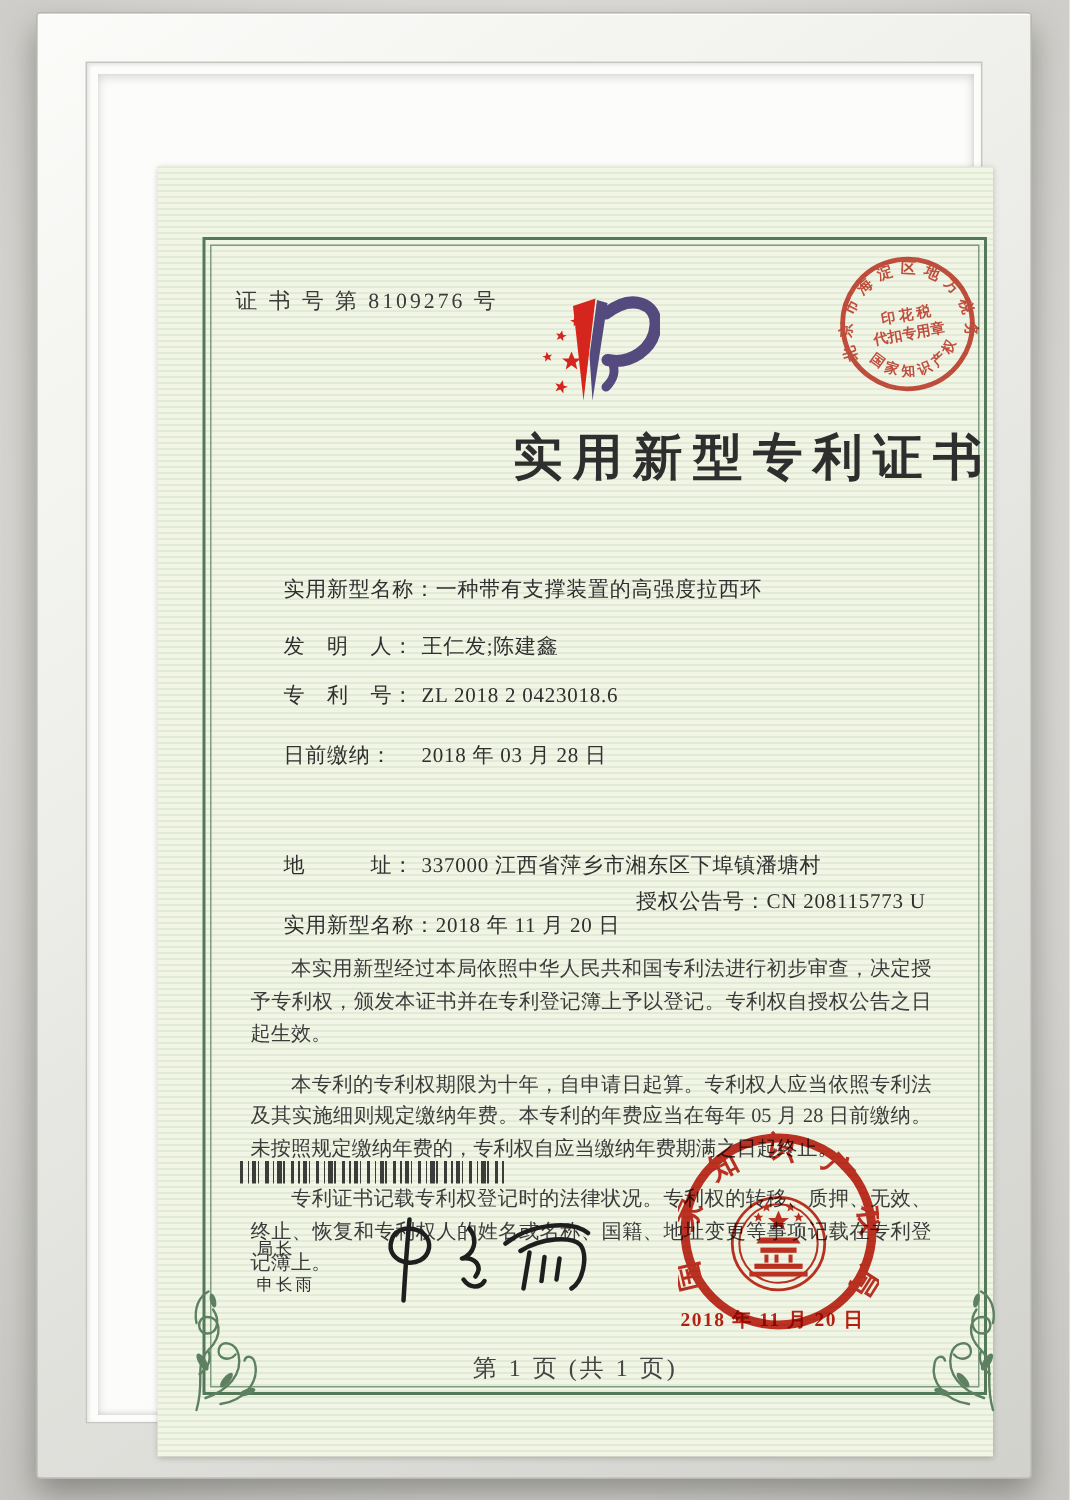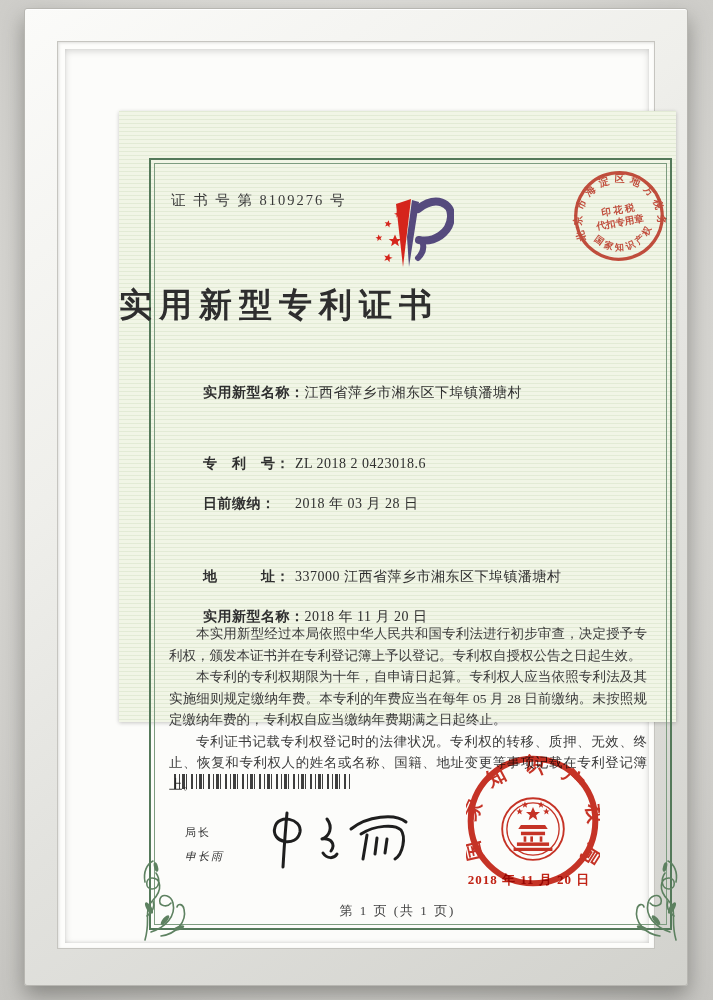--- a/index.html
+++ b/index.html
@@ -22,21 +22,21 @@
     box-shadow: inset 1px 1px 3px rgba(0,0,0,.12);
     background:#fdfdfb;
   }
   .mat {
     position:absolute; left:40px; top:40px; width:584px; height:894px;
     background:#fcfcfa;
     box-shadow: inset 0 2px 7px rgba(0,0,0,.16), inset 0 -1px 3px rgba(0,0,0,.08);
   }
   
   .paper {
-    position:absolute; left:54px; top:62px; width:557px; height:611px;
+    position:absolute; left:40px; top:62px; width:557px; height:860px;
     background:
       repeating-linear-gradient(180deg, rgba(150,180,125,.16) 0 1px, rgba(0,0,0,0) 1px 4px),
       #f1f5e6;
     box-shadow: 0 1px 4px rgba(0,0,0,.22);
   }
   
   .gborder-outer {
     position:absolute; left:30px; top:47px; width:523px; height:772px;
     border:2.5px solid #54795a;
   }
@@ -49,56 +49,56 @@
   .corner-ornament.right { right:-12px; transform:scaleX(-1); }
 
   
   .cert-no {
     position:absolute; left:52px; top:80px;
     font-size:14.5px; letter-spacing:2px; color:#3a3a3a;
   }
   .logo-box { position:absolute; left:243px; top:86px; width:92px; height:76px; }
   .cert-title {
     position:absolute; left:0; top:172px; width:100%;
-    text-align:left; font-size:33px; font-weight:bold;
+    text-align:right; font-size:33px; font-weight:bold;
     letter-spacing:7px; color:#2e2e2e;
   }
   .field-row {
     position:absolute; left:52px; right:18px;
     font-size:14px; color:#2f2f2f; letter-spacing:.5px; white-space:pre;
   }
-  .field-label { display:inline-block; min-width:92px;font-weight:bold; }
+  .field-label { display:inline-block; min-width:92px; }
   .grant-part { position:absolute; left:267px; top:0; white-space:pre; }
   .body-text {
     position:absolute; left:50px; top:512px; width:478px;
     font-size:13.5px; line-height:21.5px; color:#3b3b3b;
     text-align:justify;
   }
-  .body-text p { text-indent:2em; margin:0; }
+  .body-text p { text-indent:2em; margin:12px; }
   .barcode {
     position:absolute; left:55px; top:663px; width:178px; height:15px;
     background-image: repeating-linear-gradient(90deg,
       #1d1d1d 0 2px, rgba(0,0,0,0) 2px 5px,
       #1d1d1d 5px 6px, rgba(0,0,0,0) 6px 8px,
       #1d1d1d 8px 11px, rgba(0,0,0,0) 11px 12px,
       #1d1d1d 12px 13px, rgba(0,0,0,0) 13px 17px);
     opacity:.85;
   }
   .signer { position:absolute; left:66px; top:714px; font-size:11px; color:#2f2f2f; letter-spacing:2px; }
-  .signer .name { margin-top:9px;font-style:italic; }
+  .signer .name { margin-top:9px; }
   .signature-svg { position:absolute; left:148px; top:688px; z-index:5; }
   .seal-svg { position:absolute; left:347px; top:643px; z-index:6; opacity:.93; mix-blend-mode:multiply; }
   .seal-date {
     position:absolute; left:340px; top:760px; width:140px; z-index:7;
     text-align:center; font-size:13px; color:#c42315; letter-spacing:1px;
     font-weight:bold; mix-blend-mode:multiply;
   }
   .page-footer {
     position:absolute; left:0; top:791px; width:100%;
-    text-align:center; font-size:13px; letter-spacing:2px; color:#444;
+    text-align:center; font-size:16px; letter-spacing:2px; color:#444;
   }
   .tax-stamp { position:absolute; left:452px; top:57px; z-index:6; transform:rotate(-10deg); opacity:.88; mix-blend-mode:multiply; }
 </style>
 </head>
 <body>
 
 <div class="frame">
   <div class="frame-lip"></div>
   <div class="mat">
     <div class="paper">
@@ -152,33 +152,37 @@
           <polygon points="0,-10 2.94,-3.09 9.51,-3.09 4.19,1.18 5.88,8.09 0,3.82 -5.88,8.09 -4.19,1.18 -9.51,-3.09 -2.94,-3.09" transform="translate(26,27) scale(0.38) rotate(12)"></polygon>
           <polygon points="0,-10 2.94,-3.09 9.51,-3.09 4.19,1.18 5.88,8.09 0,3.82 -5.88,8.09 -4.19,1.18 -9.51,-3.09 -2.94,-3.09" transform="translate(17,41) scale(0.35) rotate(-10)"></polygon>
           <polygon points="0,-10 2.94,-3.09 9.51,-3.09 4.19,1.18 5.88,8.09 0,3.82 -5.88,8.09 -4.19,1.18 -9.51,-3.09 -2.94,-3.09" transform="translate(33,44) scale(0.66)"></polygon>
           <polygon points="0,-10 2.94,-3.09 9.51,-3.09 4.19,1.18 5.88,8.09 0,3.82 -5.88,8.09 -4.19,1.18 -9.51,-3.09 -2.94,-3.09" transform="translate(26,61) scale(0.46) rotate(16)"></polygon>
         </g>
       </svg>
 
       <div class="cert-title">实用新型专利证书</div>
 
       <div class="field-row" style="top:257px">
-        <span class="field-label">实用新型名称：</span><span class="field-value">江西省萍乡市湘东区下埠镇潘塘村</span>
+        <span class="field-label">实用新型名称：</span><span class="field-value">一种带有支撑装置的高强度拉西环</span>
+      </div>
+      <div class="field-row" style="top:295px">
+        <span class="field-label">发　明　人：</span><span class="field-value">王仁发;陈建鑫</span>
       </div>
       <div class="field-row" style="top:328px">
         <span class="field-label">专　利　号：</span><span class="field-value">ZL 2018 2 0423018.6</span>
       </div>
       <div class="field-row" style="top:368px">
         <span class="field-label">日前缴纳：</span><span class="field-value">2018 年 03 月 28 日</span>
       </div>
       <div class="field-row" style="top:441px">
         <span class="field-label">地　　　址：</span><span class="field-value">337000 江西省萍乡市湘东区下埠镇潘塘村</span>
       </div>
       <div class="field-row" style="top:481px">
         <span class="field-label">实用新型名称：</span><span class="field-value">2018 年 11 月 20 日</span>
+        <span class="grant-part"><span>授权公告号：</span><span>CN 208115773 U</span></span>
       </div>
 
       <div class="body-text">
         <p>本实用新型经过本局依照中华人民共和国专利法进行初步审查，决定授予专利权，颁发本证书并在专利登记簿上予以登记。专利权自授权公告之日起生效。</p>
         <p>本专利的专利权期限为十年，自申请日起算。专利权人应当依照专利法及其实施细则规定缴纳年费。本专利的年费应当在每年 05 月 28 日前缴纳。未按照规定缴纳年费的，专利权自应当缴纳年费期满之日起终止。</p>
         <p>专利证书记载专利权登记时的法律状况。专利权的转移、质押、无效、终止、恢复和专利权人的姓名或名称、国籍、地址变更等事项记载在专利登记簿上。</p>
       </div>
 
       <div class="barcode"></div>
 

